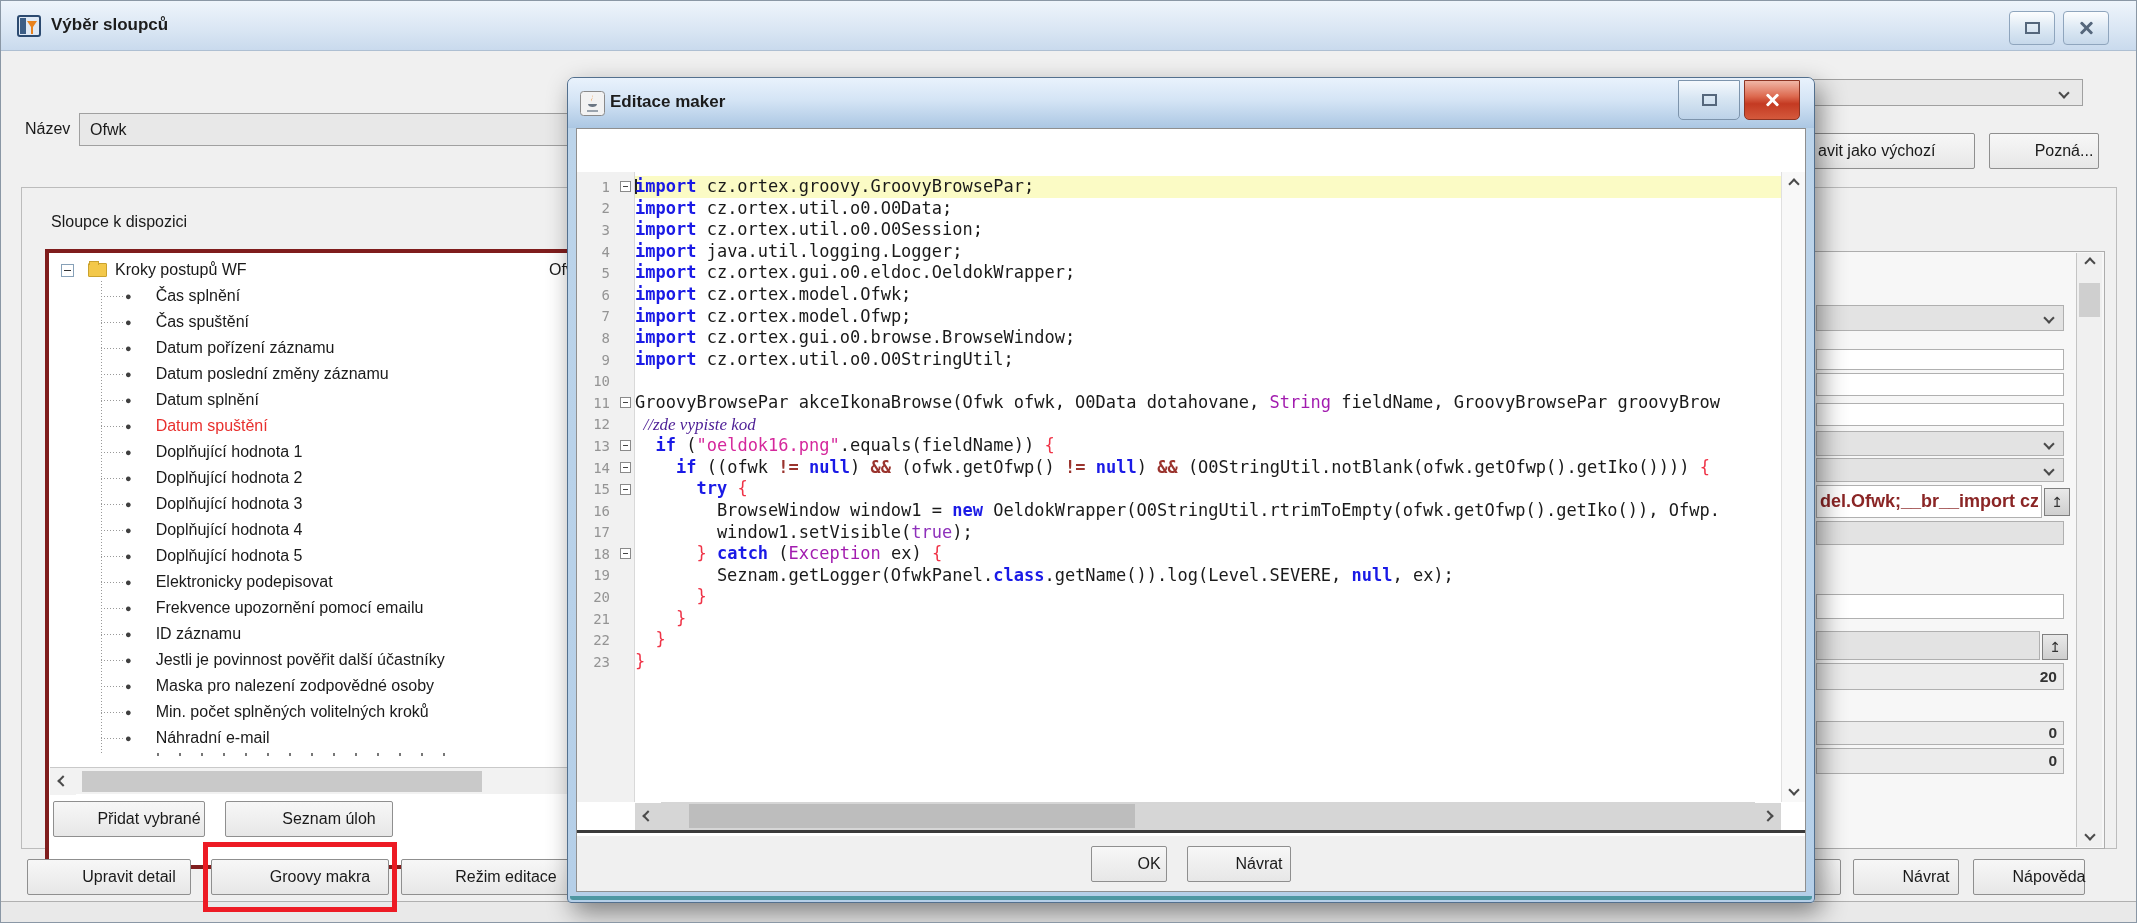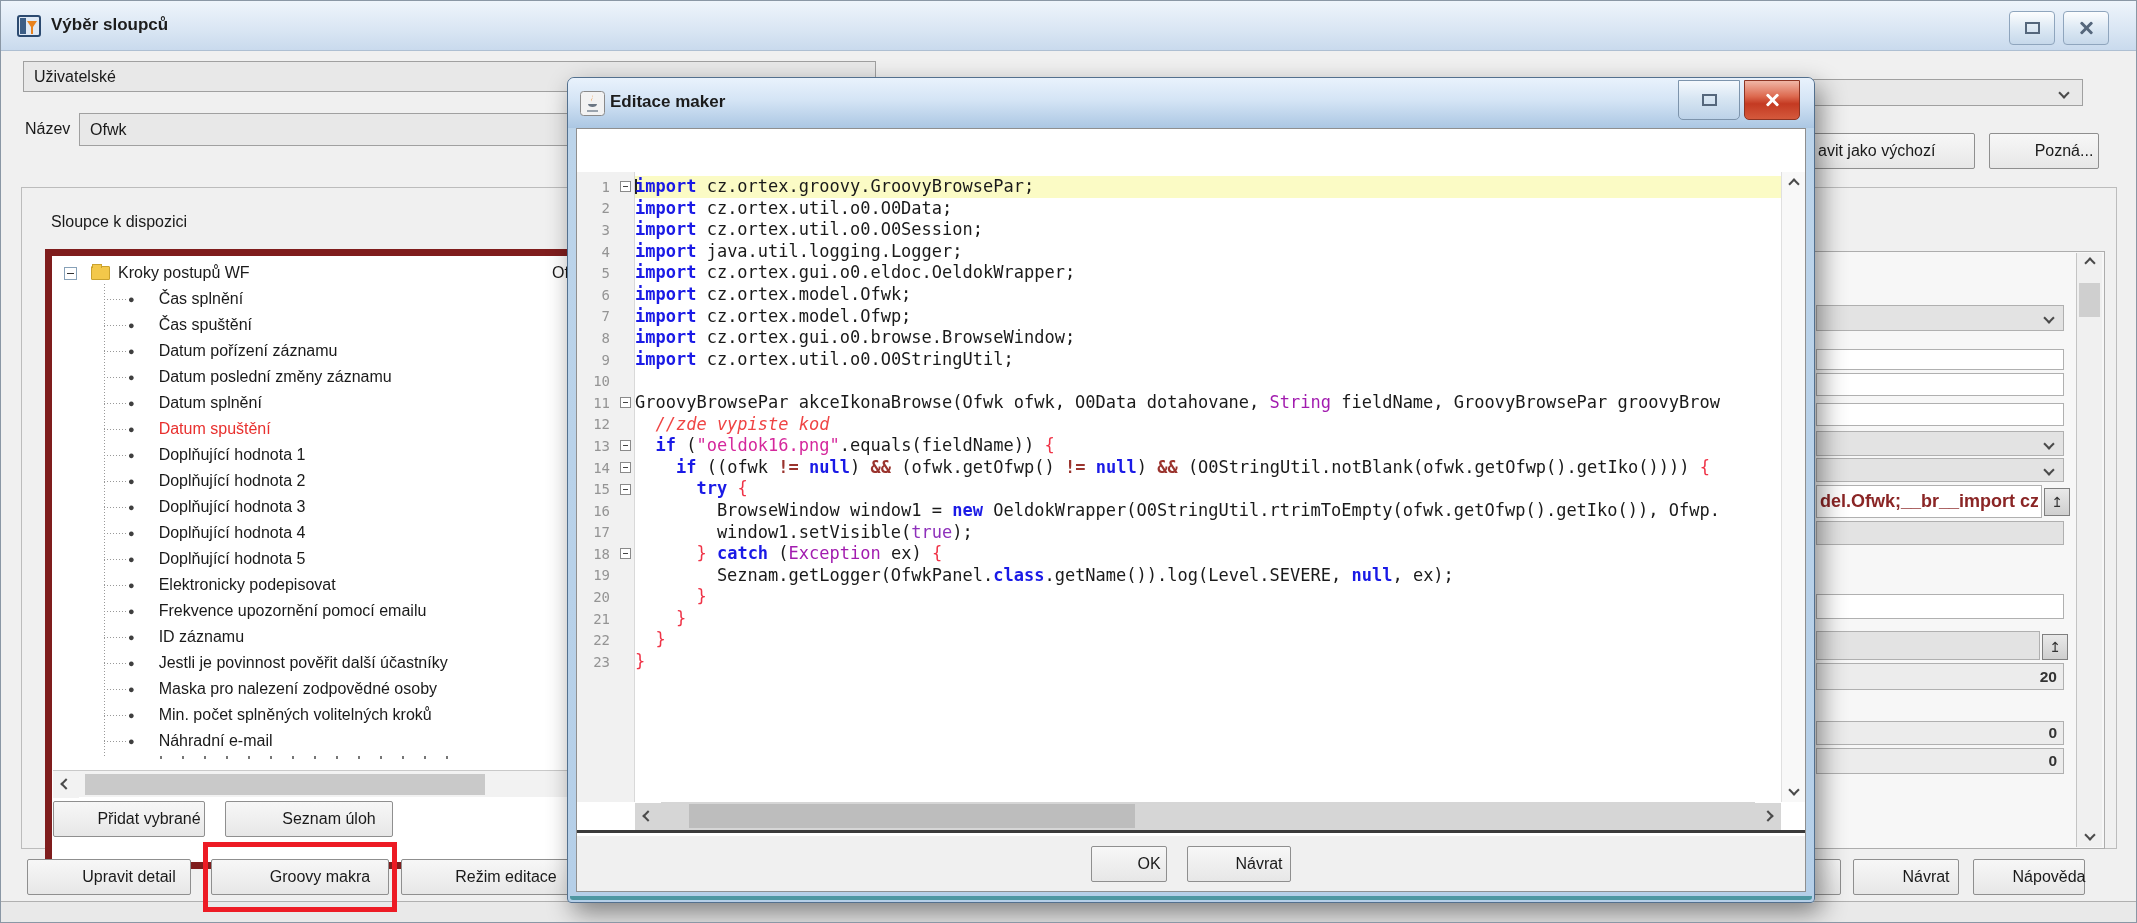--- a/index.html
+++ b/index.html
@@ -29,21 +29,21 @@
   .field { background:#e8e8e8; border:1px solid #a0a0a0; display:flex; align-items:center;
     padding:0 10px; font-size:16px; color:#1a1a1a; }
   .chv { display:inline-block; width:8px; height:8px; border-right:2px solid #4a4a4a; border-bottom:2px solid #4a4a4a; }
   .down{ transform:rotate(45deg); } .up{ transform:rotate(-135deg); }
   .left{ transform:rotate(135deg); } .right{ transform:rotate(-45deg); }
 
   .groupbox { border:1px solid #bcbcbc; }
   .glabel { font-size:16px; color:#1a1a1a; }
 
   
-  .treepanel { left:44px; top:248px; width:534px; height:620px; background:#fff; border:7px solid #7f1d1d; overflow:hidden; }
+  .treepanel { left:44px; top:248px; width:534px; height:620px; background:#fff; border:4px solid #7f1d1d; overflow:hidden; }
   .tree-vline { left:52px; top:28px; width:1px; height:472px;
     background:repeating-linear-gradient(180deg,#999 0 1px,transparent 1px 3px); }
   .tree-root { left:8px; top:4px; height:26px; display:flex; align-items:center; width:520px; }
   .expander { width:13px; height:13px; border:1px solid #87a1b8; background:#fff; position:relative; margin-left:4px; }
   .expander::after { content:''; position:absolute; left:2px; top:5px; width:7px; height:1px; background:#333; }
   .folder { width:19px; height:14px; background:#f3c84a; border:1px solid #caa22e; border-radius:1px; position:relative; margin-left:14px; }
   .folder::before { content:''; position:absolute; left:0; top:-3px; width:8px; height:3px; background:#f3c84a; border:1px solid #caa22e; border-bottom:none; }
   .tree-root-label { margin-left:8px; font-size:16px; color:#1a1a1a; }
   .tree-root-right { position:absolute; left:492px; font-size:16px; color:#1a1a1a; }
   .tree-rows { left:0; top:30px; width:534px; }
@@ -86,21 +86,21 @@
   .cl { display:flex; height:21.6px; align-items:center; font-family:"DejaVu Sans Mono", monospace; }
   .gut { width:38px; text-align:right; padding-right:5px; font-size:14px; color:#949494; flex:none; }
   .fold { width:20px; flex:none; display:flex; align-items:center; justify-content:center; }
   .fbox { width:11px; height:11px; border:1px solid #8a8a8a; background:#fff; position:relative; }
   .fbox::after { content:''; position:absolute; left:2px; top:4px; width:5px; height:1px; background:#444; }
   .code { flex:1; white-space:pre; font-size:17px; line-height:21.6px; color:#1a1a1a; overflow:hidden; }
   .cl.hl .code { background:#fbfbc5; }
   .cl.hl .code::before { content:''; display:inline-block; width:2px; height:15px; background:#222;
     vertical-align:-2px; margin-right:-2px; }
   .sg-k { color:#1a1ae6; font-weight:bold; } .sg-s { color:#d5289c; }
-  .sg-c { color:#ef4444; font-style:italic; } .sg-t { color:#a21caf; }
+  .sg-c { color:#4c1d95; font-style:italic;font-family:Liberation Serif, serif; } .sg-t { color:#a21caf; }
   .sg-o { color:#9a332d; font-weight:bold; } .sg-b { color:#ef3347; } .sg-v { color:#8e30bb; }
 
   .vscroll { right:0; top:0; width:24px; bottom:28px; background:#f8f8f8; border-left:1px solid #e0e0e0; }
   .ed-hscroll { left:0; right:24px; bottom:0; height:28px; display:flex; align-items:center; }
   .hs-corner { width:58px; height:28px; background:#fff; flex:none; }
   .hs-track { flex:1; height:28px; background:#d6d6d6; position:relative; }
   .hs-thumb { position:absolute; left:28px; top:2px; width:446px; height:24px; background:#bdbdbd; }
   .corner-sq { right:0; bottom:0; width:24px; height:28px; background:#fff; }
 
   .dlg-buttons { left:0; right:0; bottom:0; height:55px; background:#f0f0f0;
@@ -137,23 +137,20 @@
     </svg>
   </div>
   <div class="abs title-text">Výběr sloupců</div>
   <div class="abs winbtn" style="left:2008px;top:10px;">
     <span class="maxglyph"></span>
   </div>
   <div class="abs winbtn" style="left:2062px;top:10px;">
     <span class="xglyph"></span>
   </div>
 
-  <div class="abs field" style="left:22px;top:60px;width:853px;height:31px;">
-    <span>Uživatelské</span>
-  </div>
   <div class="abs glabel" style="left:24px;top:119px;">Název</div>
   <div class="abs field" style="left:78px;top:112px;width:797px;height:33px;">
     <span>Ofwk</span>
   </div>
 
   <div class="abs field" style="left:1700px;top:78px;width:382px;height:27px;justify-content:flex-end;padding-right:14px;">
     <span class="chv down"></span>
   </div>
   <div class="abs btn" style="left:1796px;top:132px;width:178px;height:36px;justify-content:flex-start;padding-left:20px;">
     <span>avit jako výchozí</span>

